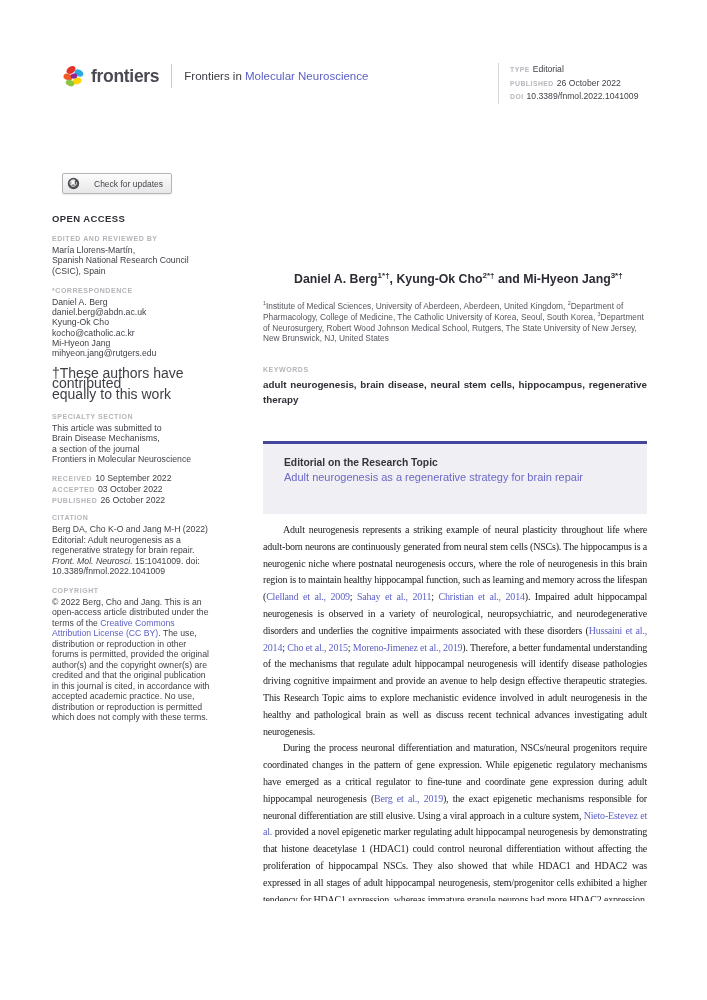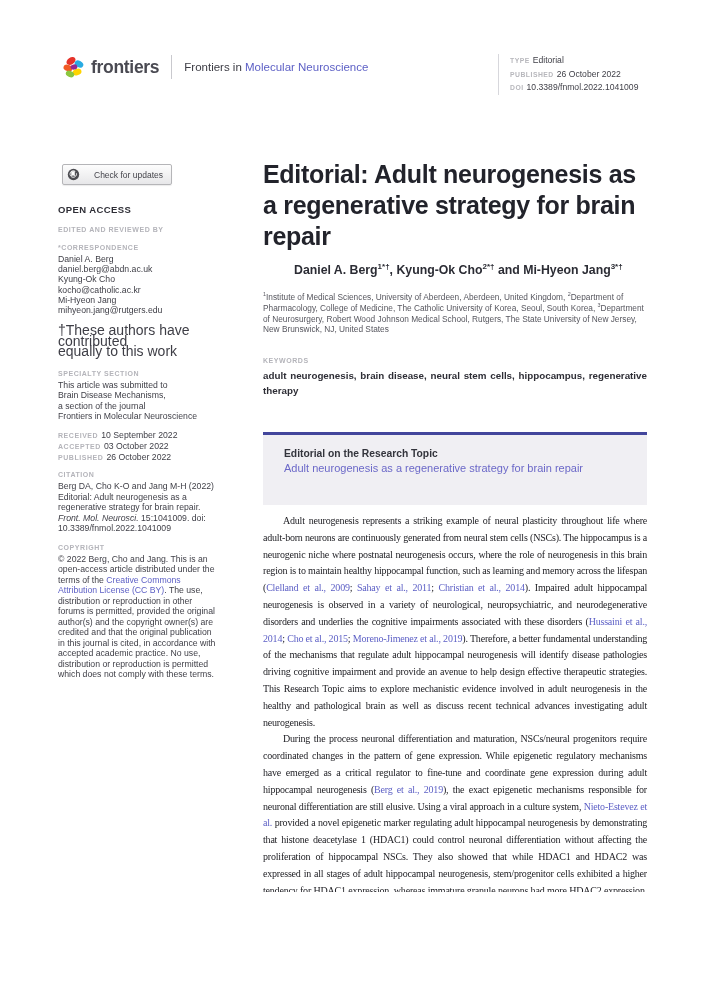--- a/index.html
+++ b/index.html
@@ -4,21 +4,21 @@
 <style>
   * { margin: 0; padding: 0; box-sizing: border-box; }
   html, body { background: #ffffff; }
   .page {
     position: relative;
     width: 707px; height: 884px;
     background: #ffffff;
     font-family: "Liberation Sans", sans-serif;
     color: #3c3c44;
     overflow: hidden;
-    margin: 8px auto;
+    margin: 17px auto;
     border-radius: 17px;
   }
   
   .header-left { position: absolute; top: 47px; left: 62px; display: flex; align-items: center; }
   .logo-icon { width: 24px; height: 24px; display: block; }
   .logo-text { font-size: 17.5px; font-weight: bold; color: #4a4a52; letter-spacing: -0.3px; margin-left: 5px; }
   .header-divider { width: 1px; height: 24px; background: #c9c9ce; margin: 0 12px; }
   .journal-line { font-size: 11.5px; font-weight: 500; color: #3c3c44; }
   .journal-line .seg-link { font-weight: 500; }
   .header-meta { position: absolute; top: 46px; left: 498px; border-left: 1px solid #d7d7dc; padding-left: 11px; }
@@ -29,21 +29,21 @@
     position: absolute; top: 156px; left: 62px;
     display: inline-flex; align-items: center; gap: 14px;
     padding: 3px 8px 3px 4px;
     border: 1px solid #b5b5b8; border-radius: 2px;
     background: linear-gradient(#fdfdfd, #e7e7e9);
     font-size: 8.5px; color: #45454c; cursor: pointer;
     box-shadow: 0 1px 1px rgba(0,0,0,0.08);
   }
   .check-icon { width: 13px; height: 13px; display: block; }
   
-  .sidebar { position: absolute; top: 196px; left: 58px; width: 160px; }
+  .sidebar { position: absolute; top: 196px; left: 52px; width: 160px; }
   .open-access { font-size: 9.5px; font-weight: bold; letter-spacing: 0.4px; color: #2e2e36; margin-bottom: 2px; }
   .side-label { font-size: 7px; font-weight: bold; letter-spacing: 0.55px; color: #b4b4ba; margin-top: 11px; margin-bottom: 3px; }
   .side-text { font-size: 8.7px; line-height: 10.3px; color: #3e3e46; white-space: pre-line; }
   .corr-entry { font-size: 8.7px; line-height: 10.2px; color: #3e3e46; }
   .date-row { font-size: 8.7px; line-height: 11px; color: #3e3e46; }
   .date-row .side-label-inline { font-size: 7px; font-weight: bold; letter-spacing: 0.55px; color: #b4b4ba; margin-right: 3px; }
   .side-note { font-size: 14px; line-height: 10.3px; color: #3e3e46; margin-top: 10px; white-space: pre-line; }
   .rich-small { font-size: 8.7px; line-height: 10.5px; color: #3e3e46; }
   
   .main-title {
@@ -117,20 +117,23 @@
       <path d="M5.2 4h4.4v6.4L7.4 8.9 5.2 10.4z" fill="#ffffff"></path>
       <path d="M11.6 6.5a4 4 0 1 1-1.4-2.2" stroke="#ffffff" stroke-width="1.1" fill="none"></path>
     </svg>
     <span>Check for updates</span>
   </div>
 
   <div class="sidebar">
     <div class="open-access">OPEN ACCESS</div>
 
     <div class="side-label">EDITED AND REVIEWED BY</div>
+    <div class="side-text">María Llorens-Martín,
+Spanish National Research Council
+(CSIC), Spain</div>
 
     <div class="side-label">*CORRESPONDENCE</div>
     <div class="corr-entry">Daniel A. Berg</div>
     <div class="corr-entry">daniel.berg@abdn.ac.uk</div>
     <div class="corr-entry">Kyung-Ok Cho</div>
     <div class="corr-entry">kocho@catholic.ac.kr</div>
     <div class="corr-entry">Mi-Hyeon Jang</div>
     <div class="corr-entry">mihyeon.jang@rutgers.edu</div>
 
     <div class="side-note">†These authors have contributed
@@ -154,23 +157,20 @@
       </div>
     </div>
 
     <div class="side-label" style="margin-top:8px;">CITATION</div>
     <div class="rich-small"><span>Berg DA, Cho K-O and Jang M-H (2022) Editorial: Adult neurogenesis as a regenerative strategy for brain repair. </span><span class="seg-i">Front. Mol. Neurosci.</span><span> 15:1041009. doi: 10.3389/fnmol.2022.1041009</span></div>
 
     <div class="side-label" style="margin-top:10px;">COPYRIGHT</div>
     <div class="rich-small"><span>© 2022  Berg, Cho and Jang. This is an open-access article distributed under the terms of the </span><span class="seg-link">Creative Commons Attribution License (CC BY)</span><span>. The use, distribution or reproduction in other forums is permitted, provided the original author(s) and the copyright owner(s) are credited and that the original publication in this journal is cited, in accordance with accepted academic practice. No use, distribution or reproduction is permitted which does not comply with these terms.</span></div>
   </div>
 
-  <h1 class="main-title">Editorial: Adult neurogenesis as
-a regenerative strategy for brain
-repair</h1>
 
   <div class="authors"><span>Daniel A. Berg</span><span class="seg-sup">1*†</span><span>,   Kyung-Ok Cho</span><span class="seg-sup">2*†</span><span> and  Mi-Hyeon Jang</span><span class="seg-sup">3*†</span></div>
 
   <div class="affiliations"><span class="seg-sup">1</span><span>Institute of Medical Sciences, University of Aberdeen, Aberdeen, United Kingdom, </span><span class="seg-sup">2</span><span>Department of Pharmacology, College of Medicine, The Catholic University of Korea, Seoul, South Korea, </span><span class="seg-sup">3</span><span>Department of Neurosurgery, Robert Wood Johnson Medical School, Rutgers, The State University of New Jersey, New Brunswick, NJ, United States</span></div>
 
   <div class="kw-label">KEYWORDS</div>
   <div class="keywords">adult neurogenesis, brain disease, neural stem cells, hippocampus, regenerative therapy</div>
 
   <div class="topic-box">
     <div class="topic-label">Editorial on the Research Topic</div>

